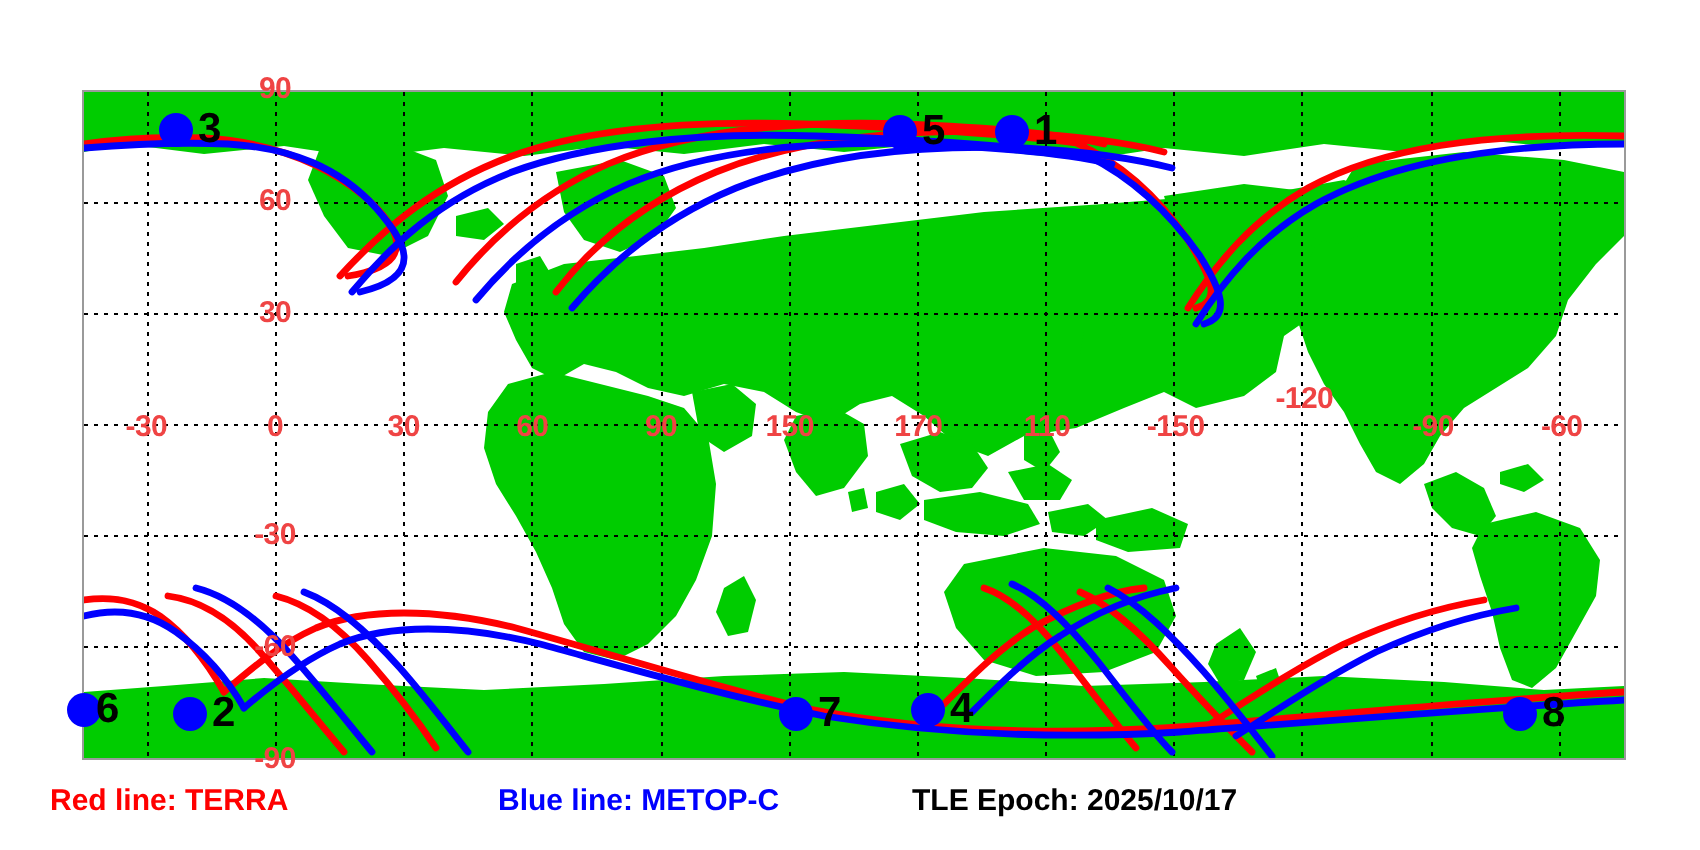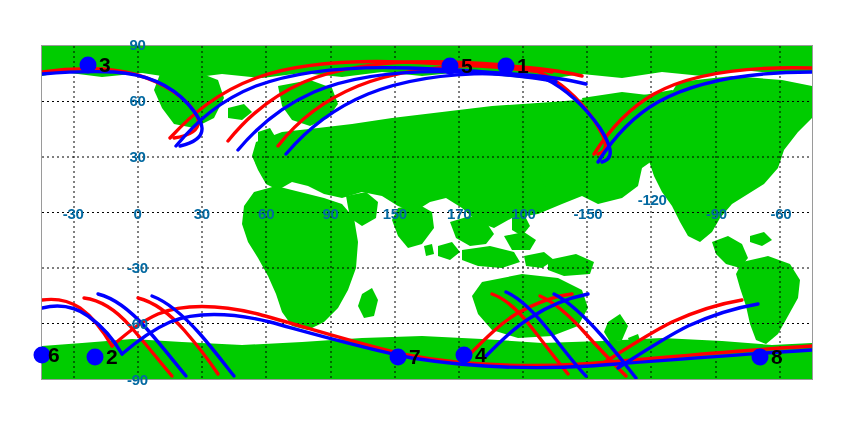--- a/index.html
+++ b/index.html
@@ -7,21 +7,21 @@
        font-family:"Liberation Sans",sans-serif;}
   #app{position:relative;width:850px;height:425px;background:#fff;}
 
   
   #plot{position:absolute;left:41px;top:45px;width:772px;height:335px;
         background:#ffffff;border:1px solid #9a9a9a;box-sizing:border-box;
         overflow:hidden;}
   #plotsvg{position:absolute;left:0;top:0;width:770px;height:333px;display:block;}
 
   
-  .axlab{position:absolute;font-size:15px;font-weight:bold;color:#0369a1;
+  .axlab{position:absolute;font-size:15px;font-weight:bold;color:#ef4444;
          white-space:nowrap;letter-spacing:-0.3px;}
   .lonlab{transform:translateX(-50%);}
   .latlab{transform:translateX(-50%);}
 
   
   .sat{position:absolute;width:17px;height:17px;border-radius:50%;
        background:#0000ff;transform:translate(-50%,-50%);}
   .satnum{position:absolute;font-size:21px;font-weight:bold;color:#000;
           transform:translate(0,-50%);white-space:nowrap;letter-spacing:-1px;}
 
@@ -210,21 +210,21 @@
   </div>
 
   <div id="lonlabels">
       <span class="axlab lonlab" style="left: 73.1667px; top: 204.5px;">-30</span>
       <span class="axlab lonlab" style="left: 137.5px; top: 204.5px;">0</span>
       <span class="axlab lonlab" style="left: 201.833px; top: 204.5px;">30</span>
       <span class="axlab lonlab" style="left: 266.167px; top: 204.5px;">60</span>
       <span class="axlab lonlab" style="left: 330.5px; top: 204.5px;">90</span>
       <span class="axlab lonlab" style="left: 394.833px; top: 204.5px;">150</span>
       <span class="axlab lonlab" style="left: 459.167px; top: 204.5px;">170</span>
-      <span class="axlab lonlab" style="left: 523.5px; top: 204.5px;">100</span>
+      <span class="axlab lonlab" style="left: 523.5px; top: 204.5px;">110</span>
       <span class="axlab lonlab" style="left: 587.833px; top: 204.5px;">-150</span>
       <span class="axlab lonlab" style="left: 652.167px; top: 191px;">-120</span>
       <span class="axlab lonlab" style="left: 716.5px; top: 204.5px;">-90</span>
       <span class="axlab lonlab" style="left: 780.833px; top: 204.5px;">-60</span>
     </div>
   <div id="latlabels">
       <span class="axlab latlab" style="left: 137.5px; top: 36px;">90</span>
       <span class="axlab latlab" style="left: 137.5px; top: 91.8333px;">60</span>
       <span class="axlab latlab" style="left: 137.5px; top: 147.667px;">30</span>
       <span class="axlab latlab" style="left: 137.5px; top: 259.333px;">-30</span>
@@ -244,14 +244,19 @@
       <div class="sat" style="left: 450px; top: 66px;"></div>
       <div class="satnum" style="left: 461px; top: 66px;">5</div>
       <div class="sat" style="left: 42px; top: 355px;"></div>
       <div class="satnum" style="left: 48px; top: 355px;">6</div>
       <div class="sat" style="left: 398px; top: 357px;"></div>
       <div class="satnum" style="left: 409px; top: 357px;">7</div>
       <div class="sat" style="left: 760px; top: 357px;"></div>
       <div class="satnum" style="left: 771px; top: 357px;">8</div>
     </div>
 
+  <div id="legend">
+    <span class="leg" id="leg-red">Red line: TERRA</span>
+    <span class="leg" id="leg-blue">Blue line: METOP-C</span>
+    <span class="leg" id="leg-epoch">TLE Epoch: 2025/10/17</span>
+  </div>
 
 </div>
 
 </body></html>

